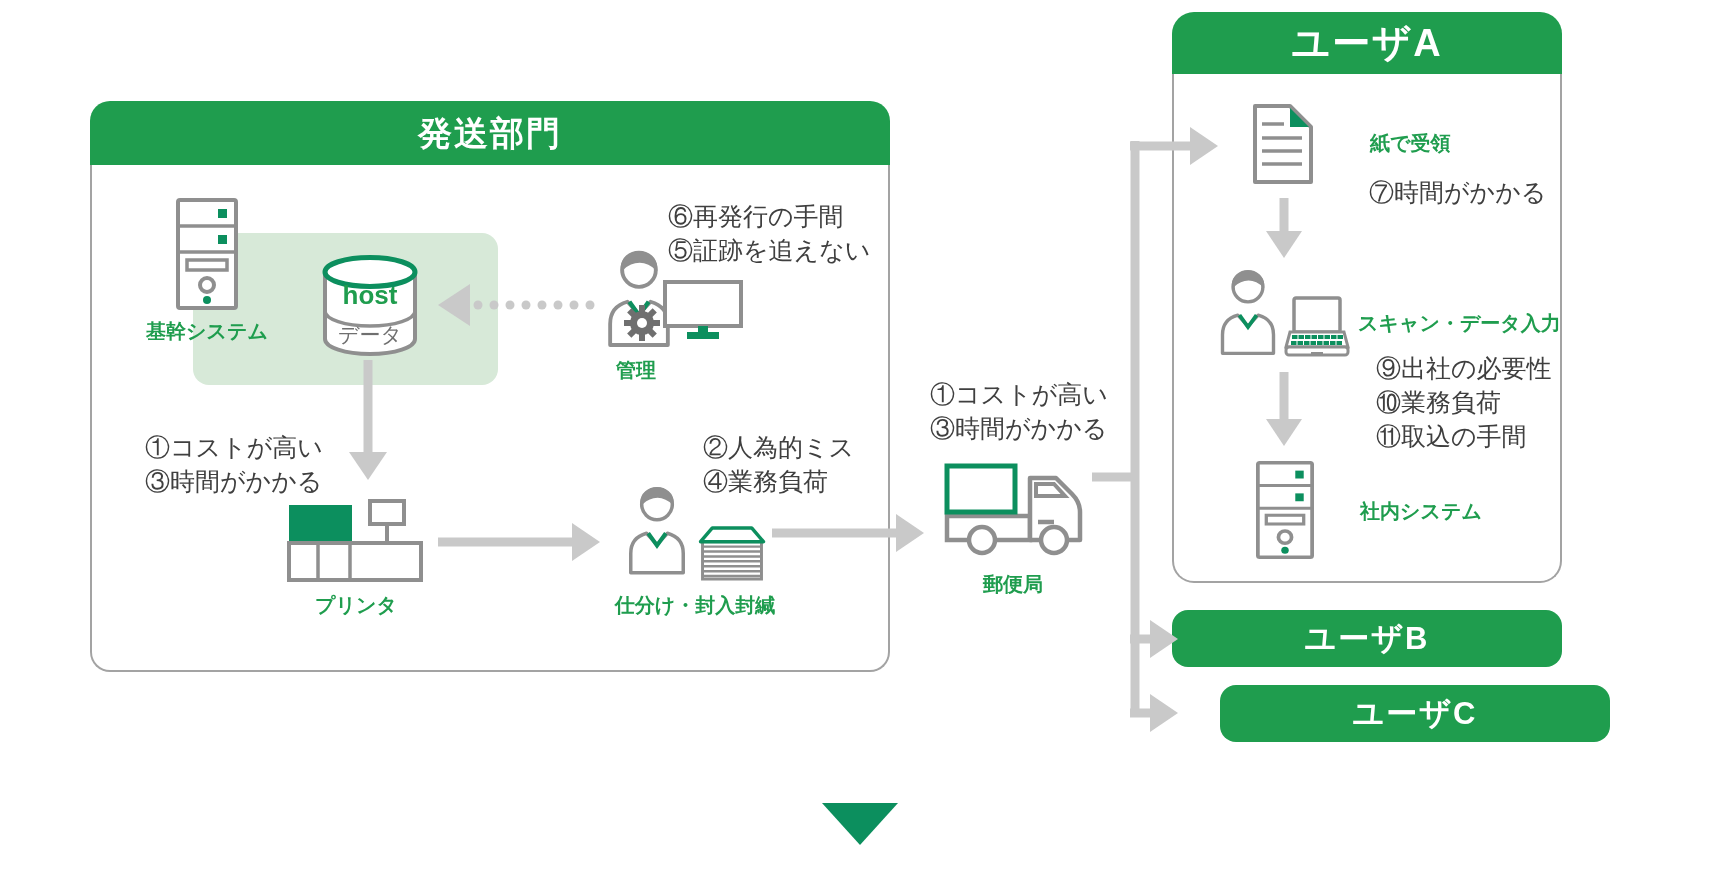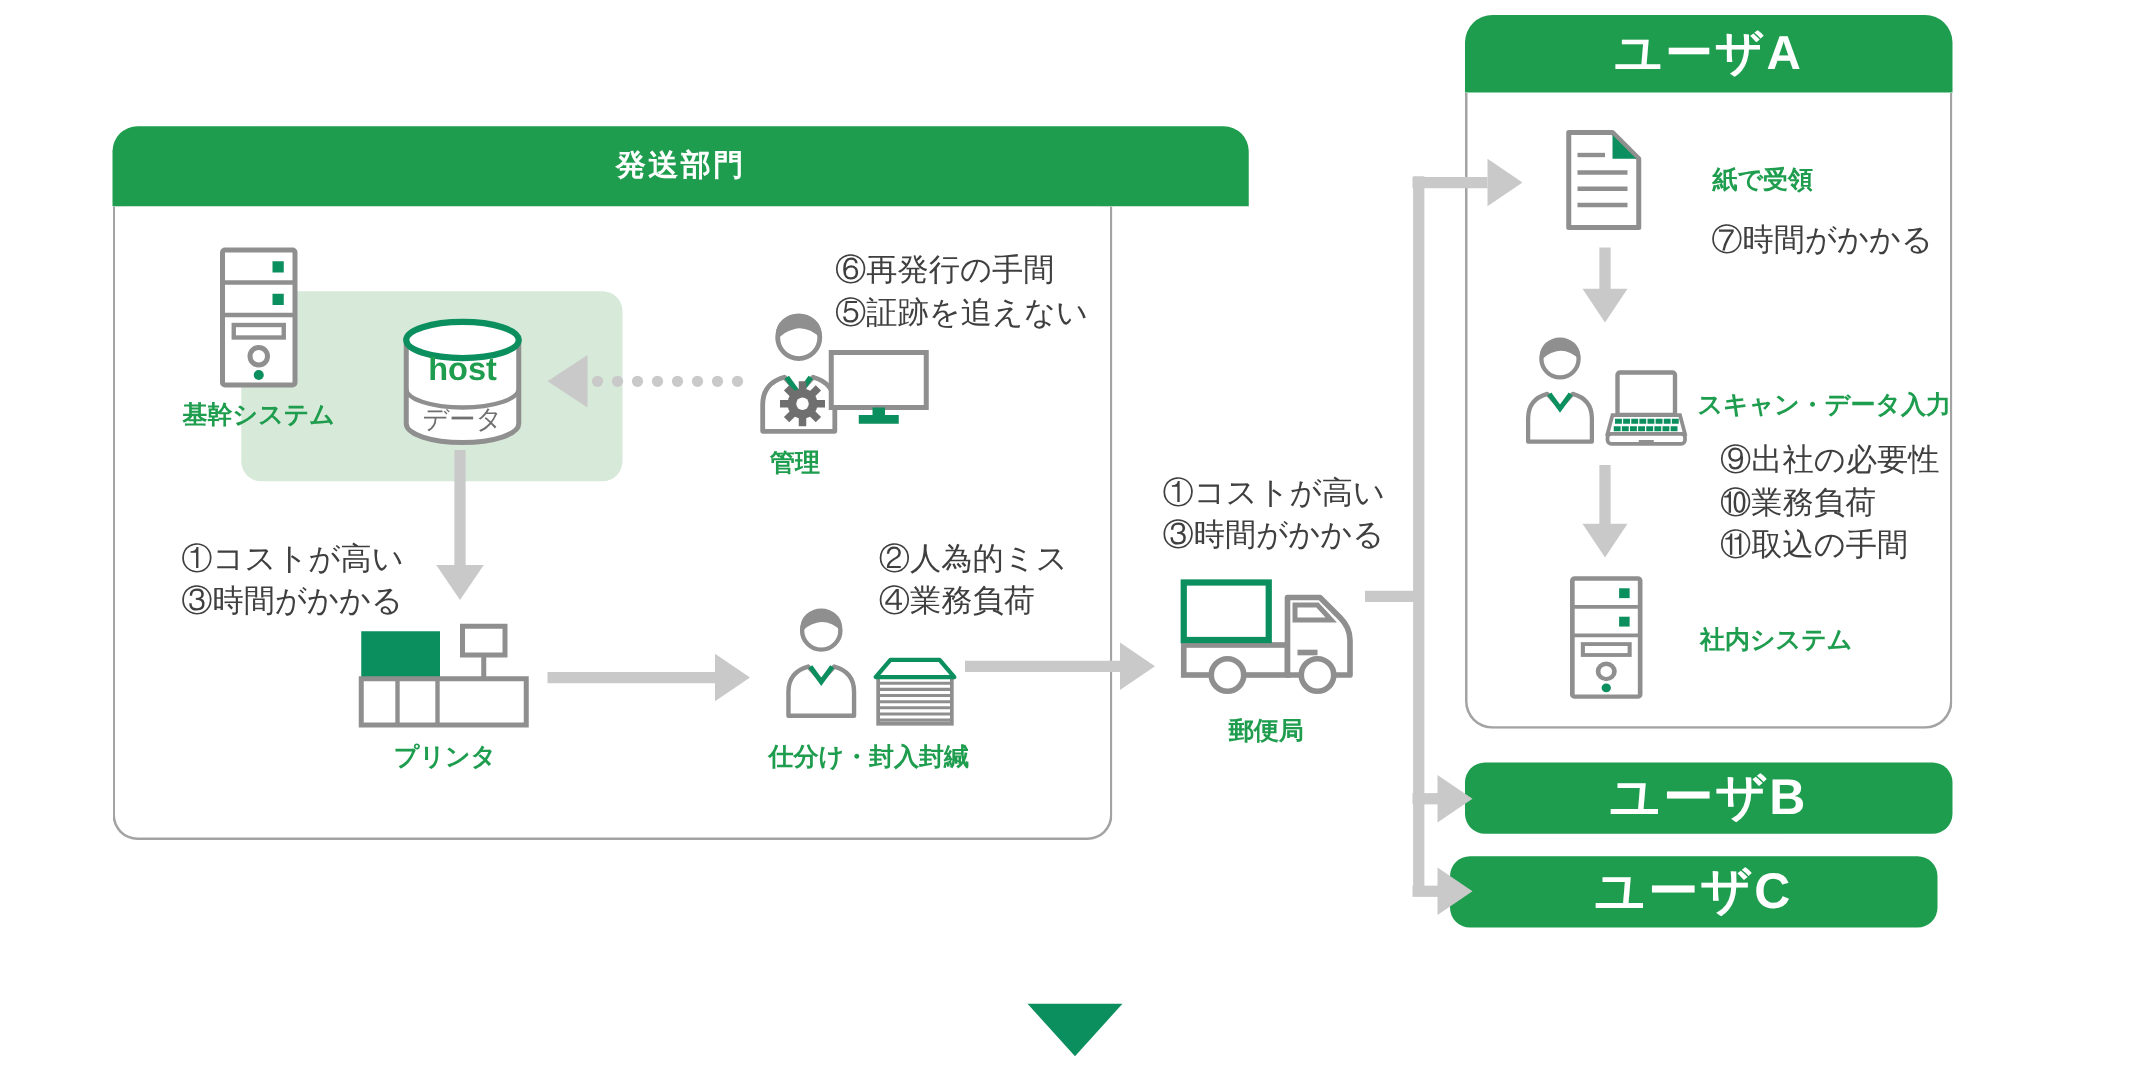--- a/index.html
+++ b/index.html
@@ -4,49 +4,49 @@
 <style>
   html,body{margin:0;padding:0;background:#fff;}
   .canvas{position:relative;width:1720px;height:869px;background:#fff;overflow:hidden;
           font-family:"Liberation Sans",sans-serif;}
   .abs{position:absolute;}
   .panel{background:var(--panel_green);border-radius:16px;}
   .box-hdr{background:var(--green);border-radius:22px 22px 0 0;color:#fff;font-weight:700;
            text-align:center;letter-spacing:2px;}
   .box-body{border:2px solid var(--border_gray);border-top:none;border-radius:0 0 22px 22px;}
   .bar{background:var(--green);border-radius:16px;color:#fff;font-weight:700;text-align:center;
-       font-size:40px;letter-spacing:2px;}
+       font-size:31px;letter-spacing:2px;}
   .glabel{color:var(--green);font-weight:700;font-size:20px;white-space:nowrap;}
   .center{text-align:center;}
   .issues{color:var(--text_dark);font-size:25px;line-height:34px;font-weight:500;white-space:nowrap;}
   .tri{width:0;height:0;border-left:38px solid transparent;border-right:38px solid transparent;
        border-top:42px solid var(--teal);}
   svg{display:block;overflow:visible;}
 </style>
 </head>
 <body>
 
 <div class="canvas">
 
   <div class="abs panel" style="left:193px;top:233px;width:305px;height:152px;"></div>
 
-  <div class="abs box-hdr" style="left:90px;top:101px;width:909px;height:64px;font-size:24px;line-height:64px;border-radius:20px 20px 0 0;">
+  <div class="abs box-hdr" style="left:90px;top:101px;width:800px;height:64px;font-size:34px;line-height:64px;border-radius:20px 20px 0 0;">
     <span>発送部門</span>
   </div>
   <div class="abs box-body" style="left:90px;top:165px;width:796px;height:505px;border-radius:0 0 20px 20px;"></div>
 
   <div class="abs box-hdr" style="left:1172px;top:12px;width:390px;height:62px;font-size:38px;line-height:62px;">
     <span>ユーザA</span>
   </div>
   <div class="abs box-body" style="left:1172px;top:74px;width:386px;height:507px;"></div>
 
   <div class="abs bar" style="left:1172px;top:610px;width:390px;height:57px;line-height:57px;">
     <span>ユーザB</span>
   </div>
-  <div class="abs bar" style="left:1160px;top:685px;width:390px;height:57px;line-height:57px;">
+  <div class="abs bar" style="left:1220px;top:685px;width:390px;height:57px;line-height:57px;">
     <span>ユーザC</span>
   </div>
 
   <svg class="abs" style="left:176px;top:198px;" width="62" height="112" viewBox="0 0 62 112">
     <rect x="2" y="2" width="58" height="108" rx="2" fill="#fff" stroke="var(--icon_gray)" stroke-width="4"></rect>
     <line x1="2" y1="28" x2="60" y2="28" stroke="var(--icon_gray)" stroke-width="3.5"></line>
     <line x1="2" y1="54" x2="60" y2="54" stroke="var(--icon_gray)" stroke-width="3.5"></line>
     <rect x="42" y="11" width="9" height="9" fill="var(--teal)"></rect>
     <rect x="42" y="37" width="9" height="9" fill="var(--teal)"></rect>
     <rect x="11" y="62" width="40" height="10" fill="#fff" stroke="var(--icon_gray)" stroke-width="3.5"></rect>

